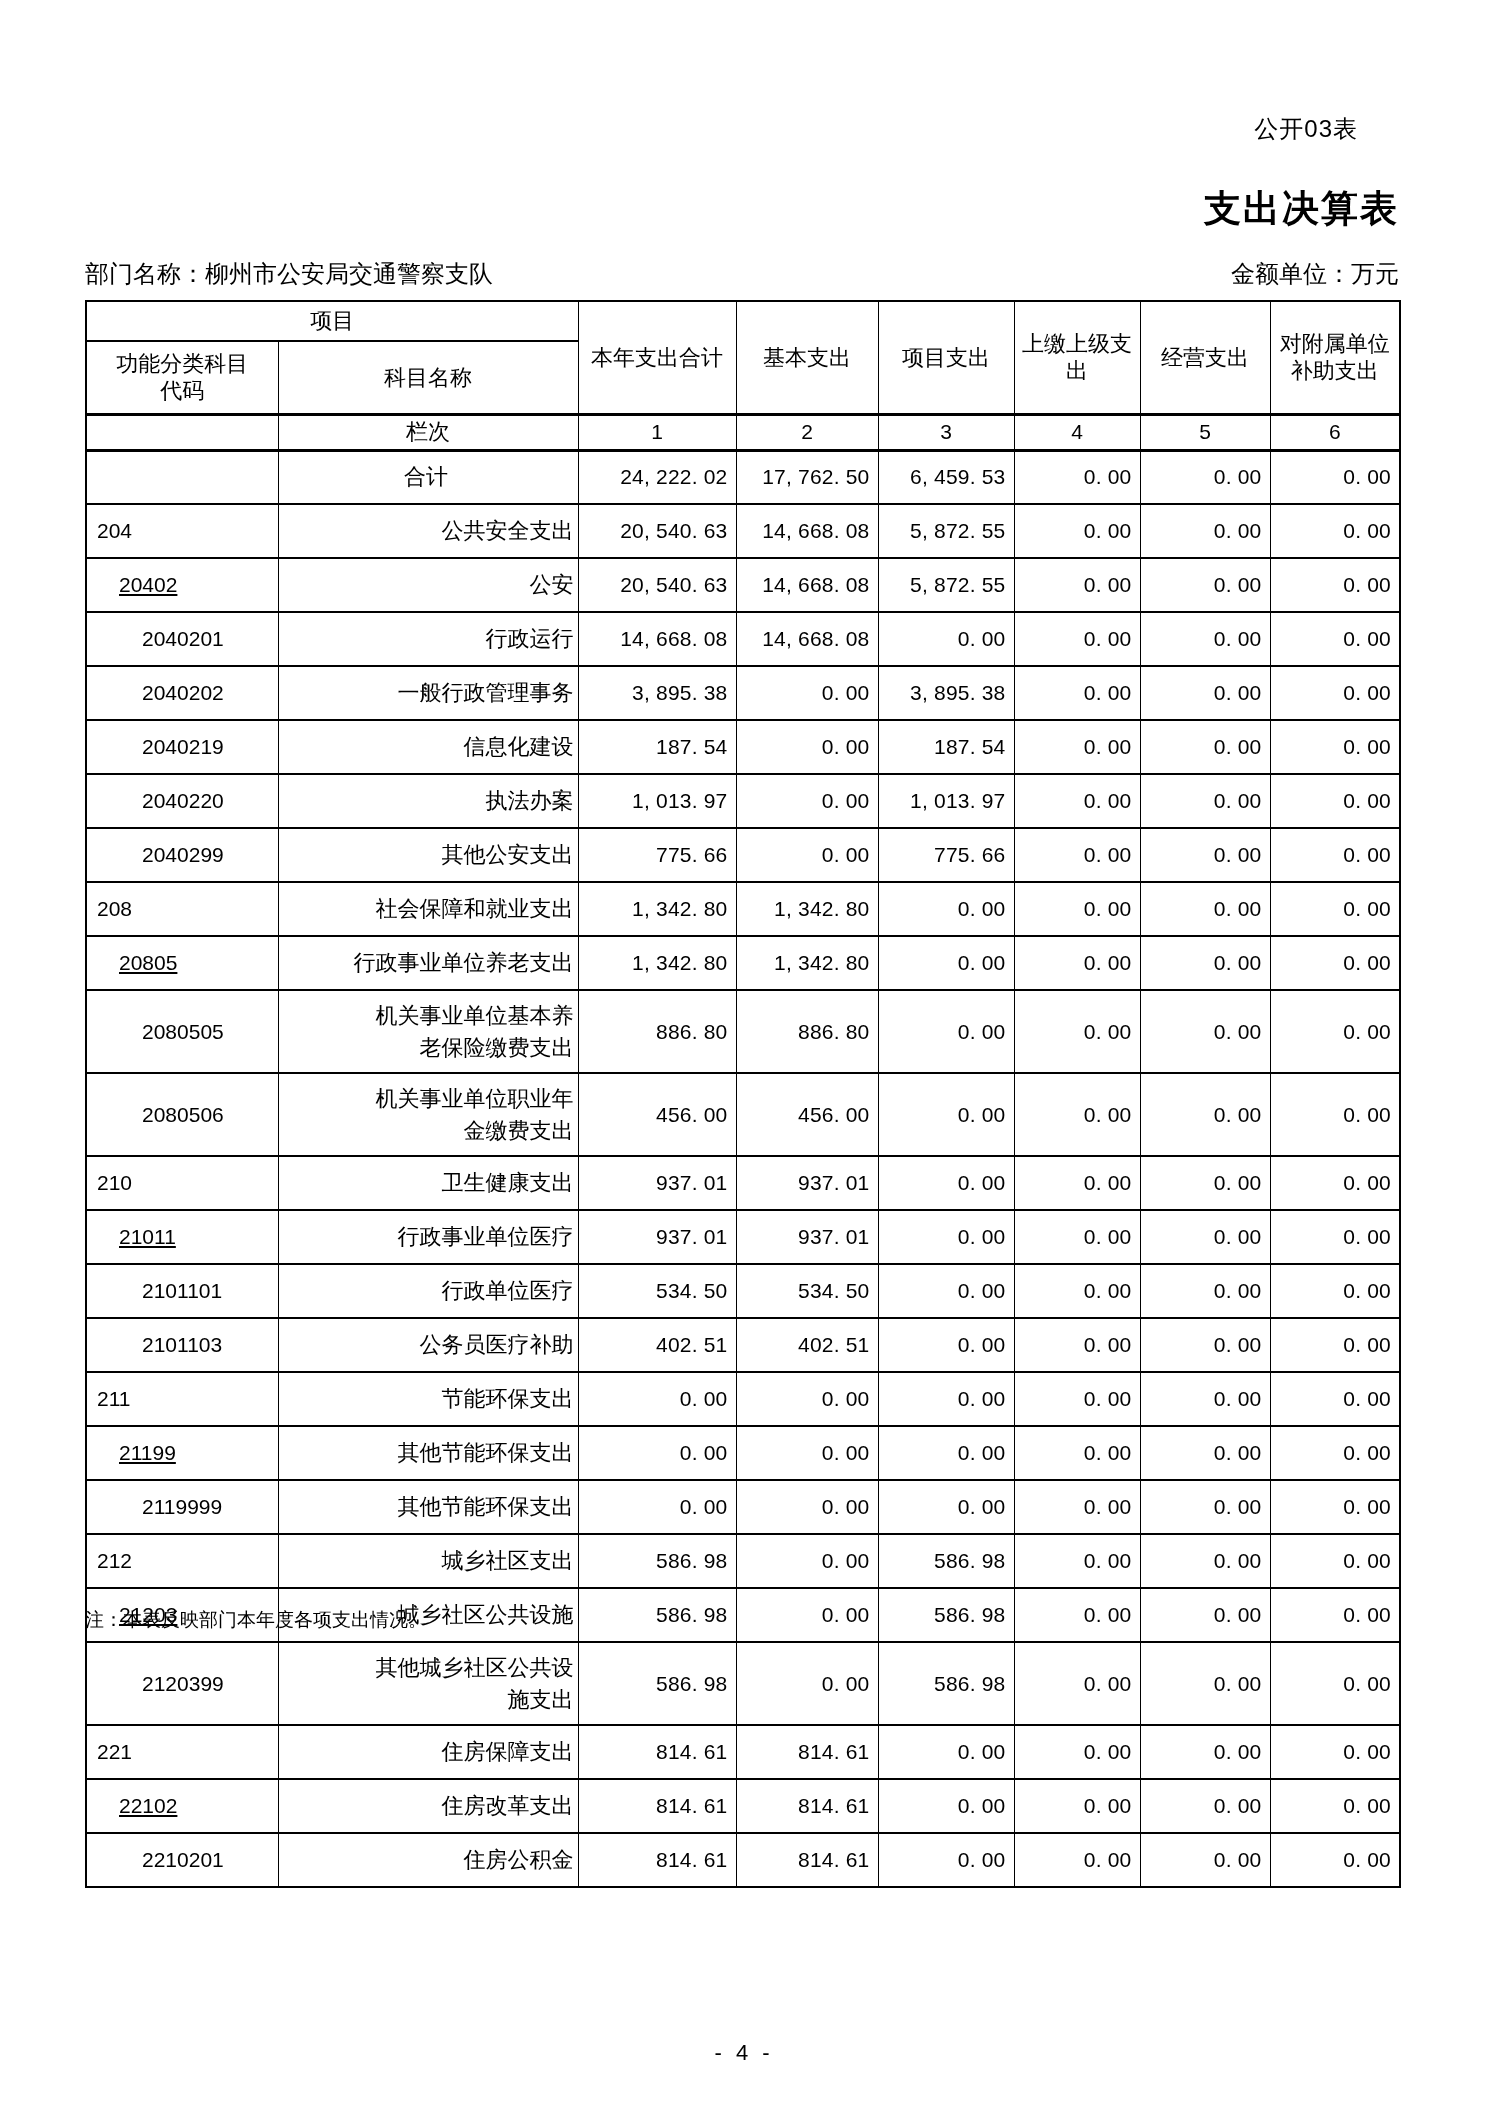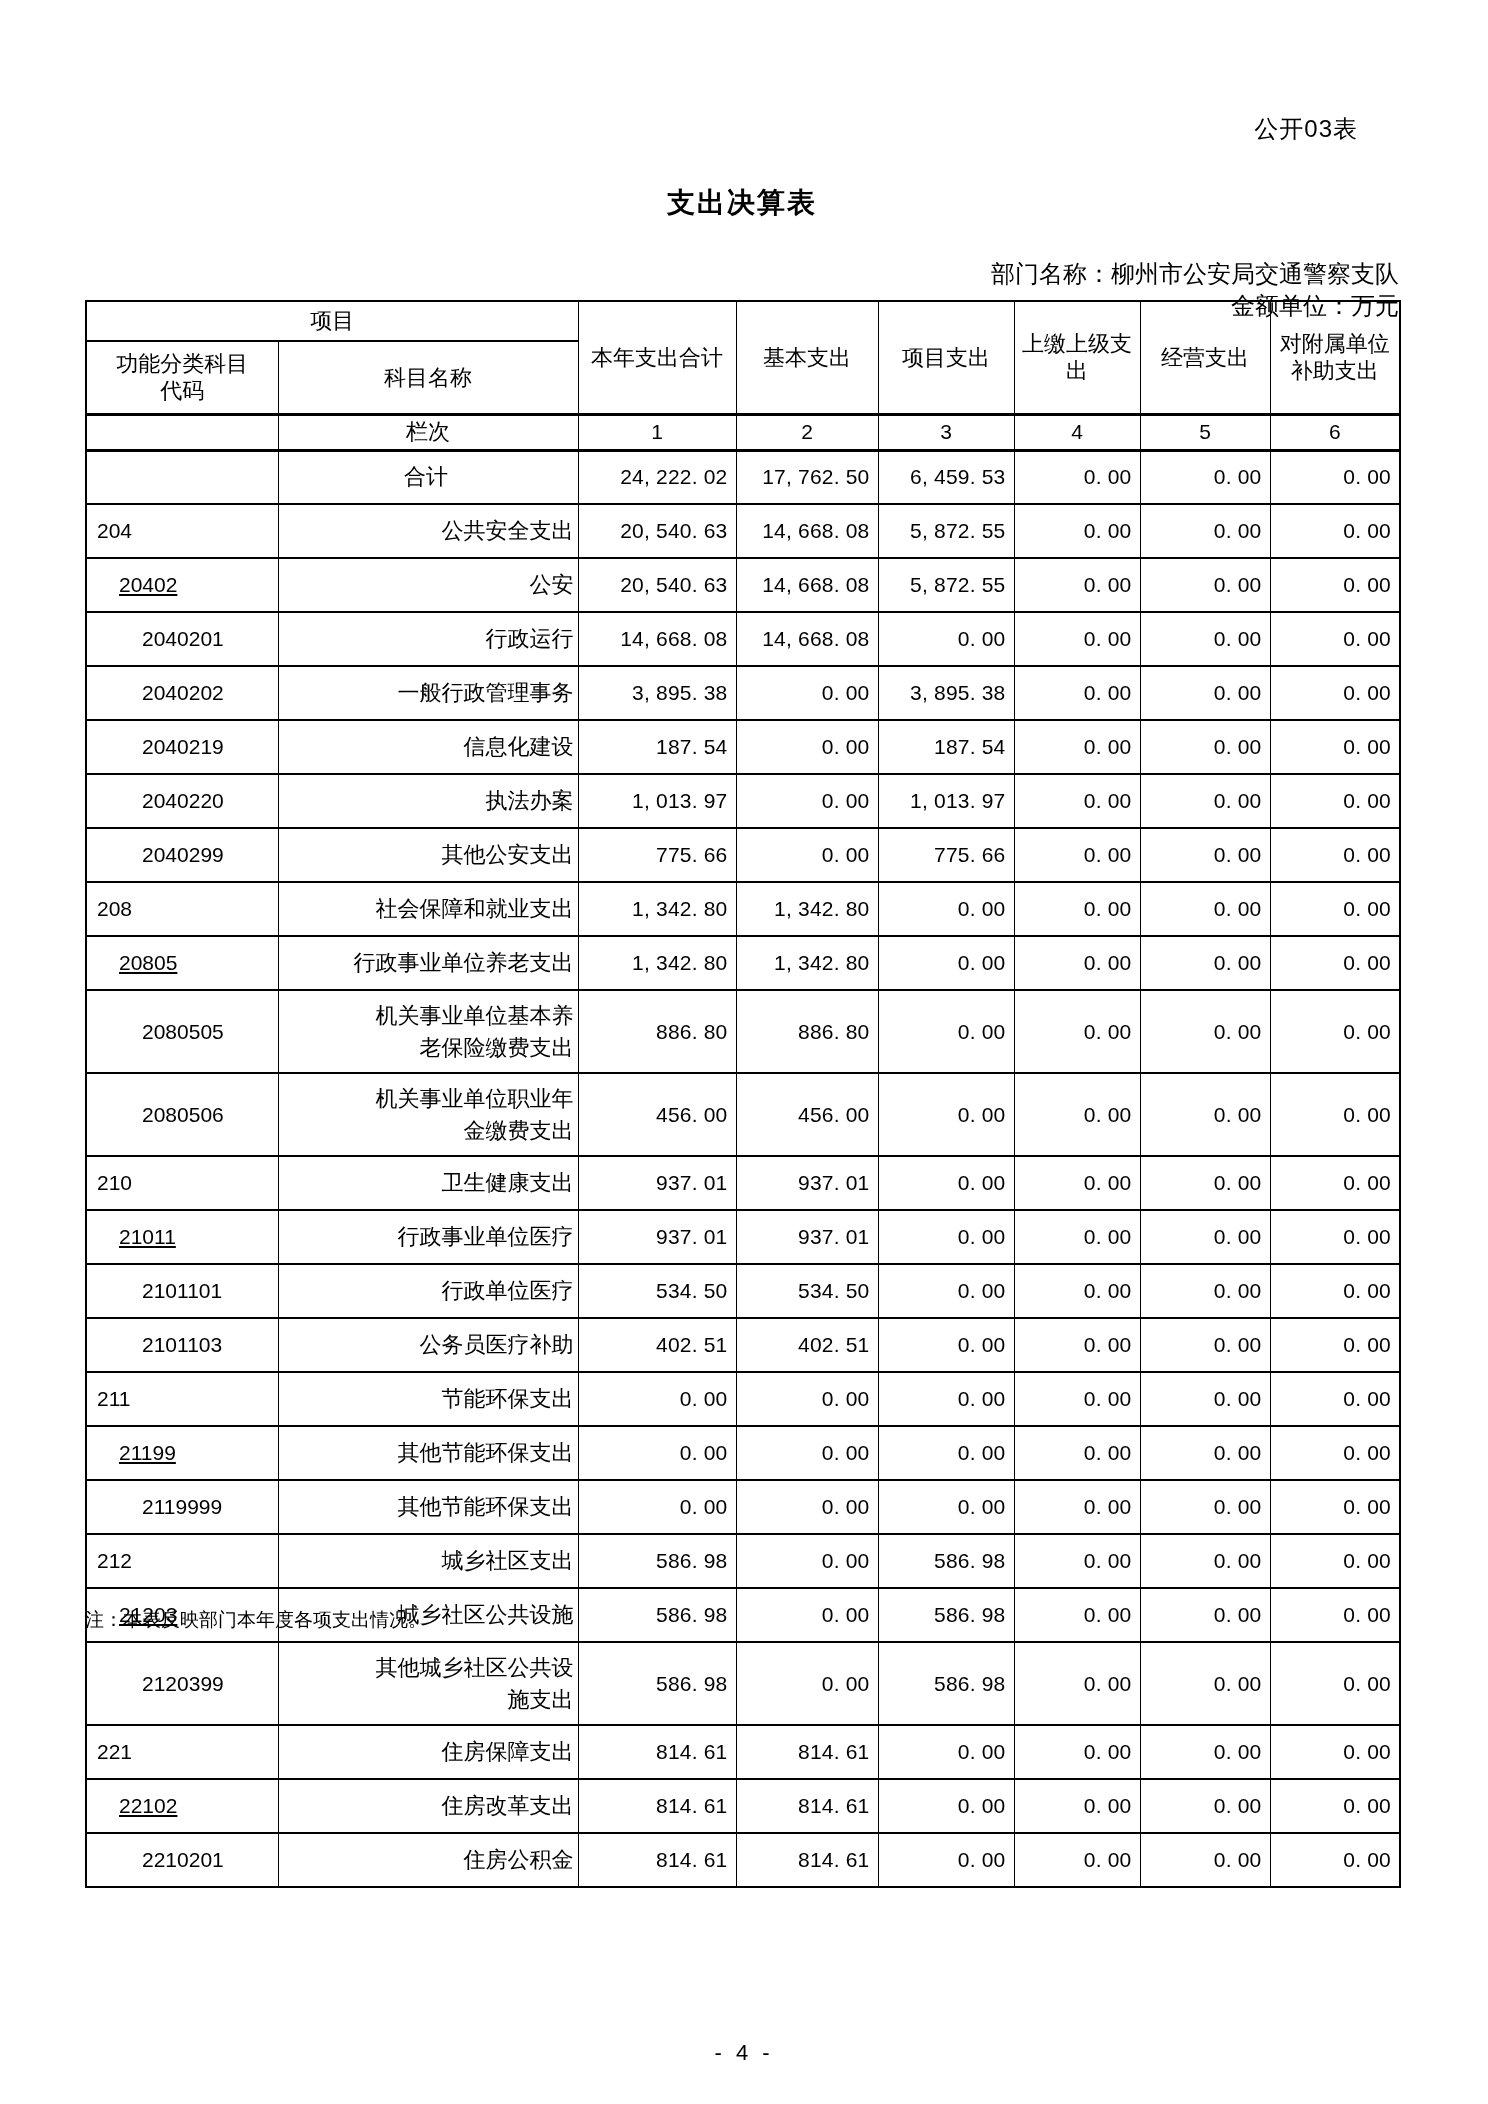--- a/index.html
+++ b/index.html
@@ -9,27 +9,26 @@
     position: relative;
     font-family: "Liberation Sans", "DejaVu Sans", sans-serif;
     color: #000;
   }
   .doc-label {
     position: absolute; top: 113px; right: 130px;
     font-size: 24px; letter-spacing: 1px;
   }
   .title {
     position: absolute; top: 184px; left: 85px; width: 1314px;
-    text-align: center; font-size: 28px; font-weight: bold; letter-spacing: 2px;
+    text-align: right; font-size: 37px; font-weight: bold; letter-spacing: 2px;
   }
   .meta-row {
     position: absolute; top: 258px; left: 85px; width: 1314px;
     display: flex; justify-content: space-between; align-items: flex-end;
     font-size: 24px;
-    flex-direction: column;
   }
   table.fin {
     position: absolute; top: 300px; left: 85px;
     width: 1314px; border-collapse: collapse; table-layout: fixed;
     border: 2px solid #000;
   }
   table.fin th, table.fin td {
     border: 1px solid #000;
     border-top-width: 2px; border-bottom-width: 2px;
     vertical-align: middle;

